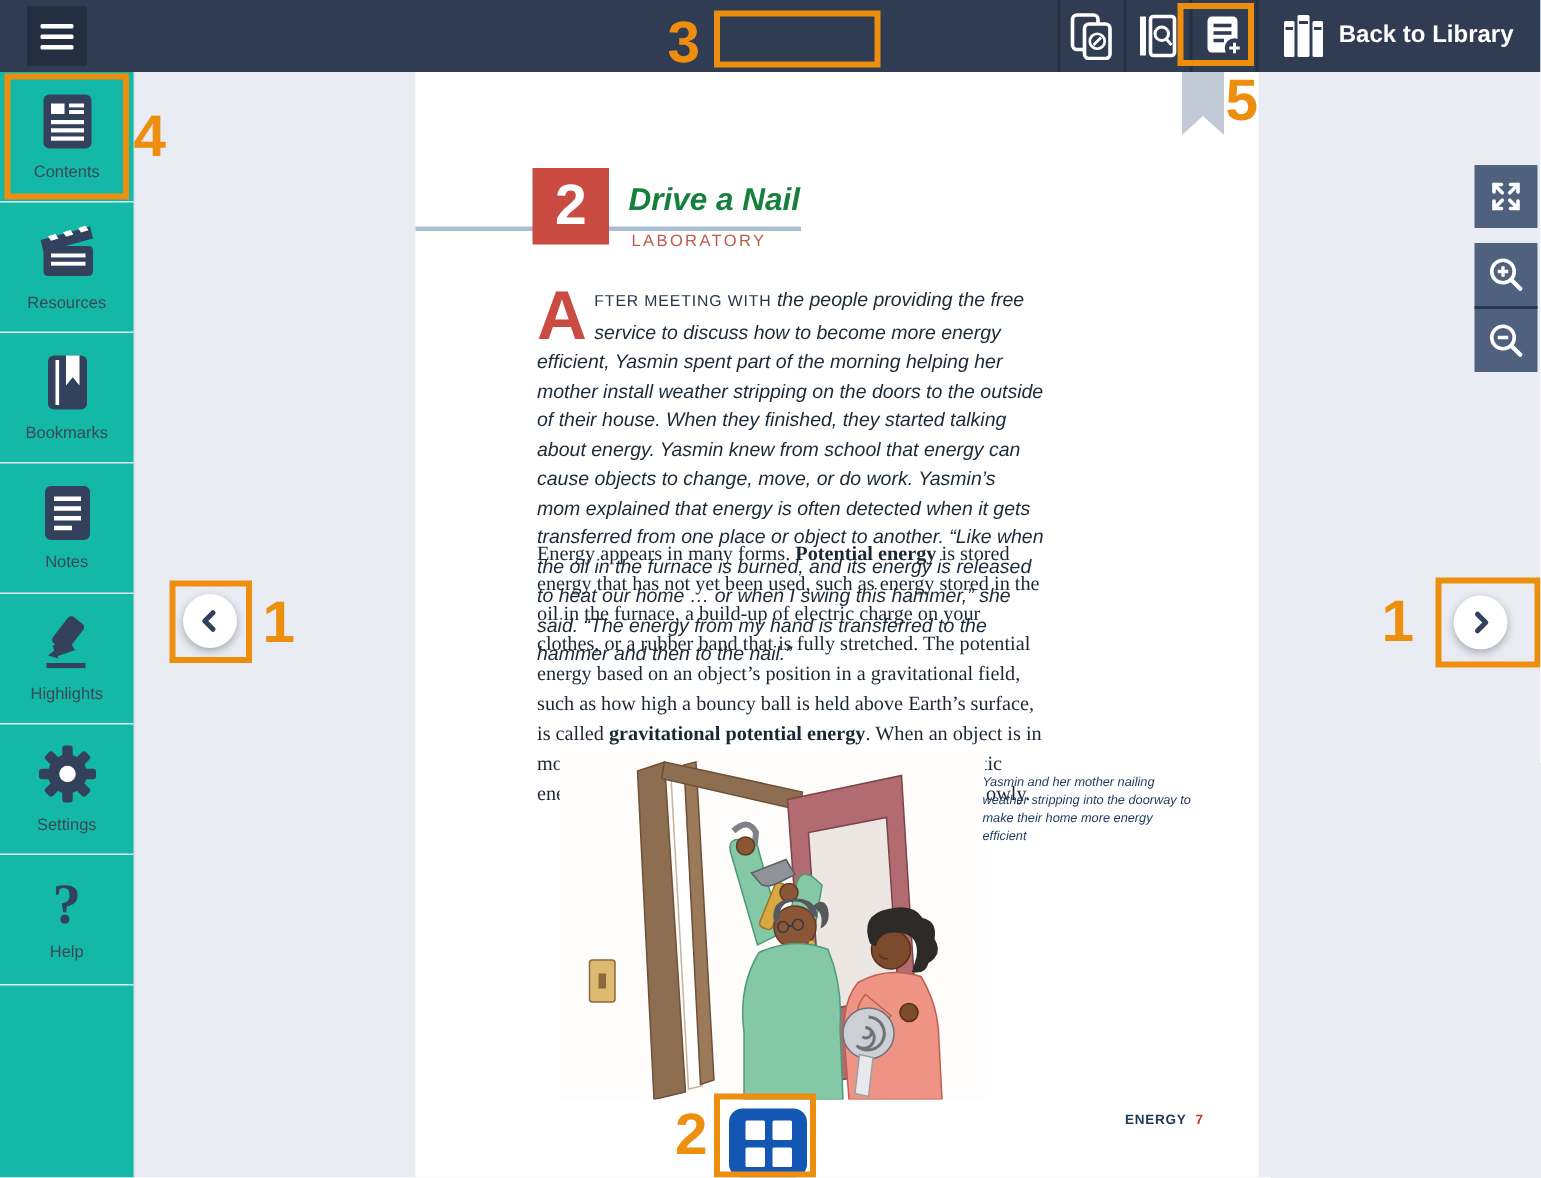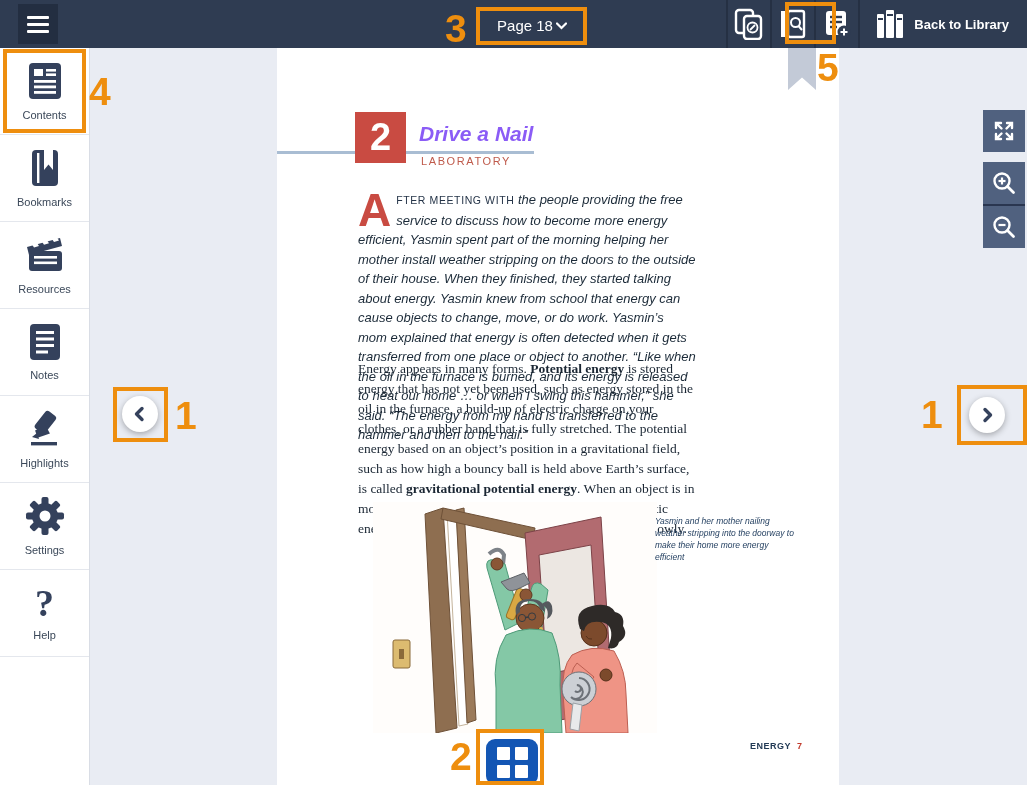--- a/index.html
+++ b/index.html
@@ -8,39 +8,39 @@
 
   
   .topbar { position:absolute; left:0; top:0; width:1027px; height:48px; background:#2f3c52; z-index:5; }
   .hamburger { position:absolute; left:18px; top:4px; width:40px; height:40px; background:#232e41;
                display:flex; flex-direction:column; justify-content:center; align-items:center; gap:4px; cursor:pointer; }
   .hamburger .bar { width:22px; height:3px; background:#fff; border-radius:1px; }
   .page-selector { position:absolute; left:481px; top:9px; width:102px; height:33px; display:flex;
                    align-items:center; justify-content:center; gap:3px; color:#fff; font-size:15px; cursor:pointer; }
   .tb-icons { position:absolute; right:0; top:0; height:48px; display:flex; align-items:stretch; }
   .tb-btn { width:44px; display:flex; align-items:center; justify-content:center; cursor:pointer; border-left:2px solid #253043; }
-  .tb-lib { display:flex; align-items:center; gap:10px; padding:0 18px 0 16px; color:#fff; font-size:13px;
+  .tb-lib { display:flex; align-items:center; gap:10px; padding:0 18px 0 16px; color:#fff; font-size:16px;
             font-weight:bold; cursor:pointer; border-left:2px solid #253043; }
 
   
-  .sidebar { position:absolute; left:0; top:48px; width:90px; height:737px; background:#ffffff;
+  .sidebar { position:absolute; left:0; top:48px; width:90px; height:737px; background:#14b8a6;
              border-right:1px solid #d9dde5; z-index:4; }
   .side-item { height:87px; display:flex; flex-direction:column; align-items:center; justify-content:center;
                gap:8px; border-bottom:1px solid #e4e7ed; cursor:pointer; }
   .side-item .lbl { font-size:11px; color:#3b4859; }
   .help-q { font-size:38px; font-weight:bold; color:#34415c; line-height:36px; font-family:"Liberation Serif",serif; }
 
   
   .page { position:absolute; left:277px; top:48px; width:562px; height:737px; background:#fff; z-index:1; }
   .bookmark { position:absolute; left:511px; top:0; width:28px; height:42px; background:#c3cad7;
               clip-path:polygon(0 0,100% 0,100% 100%,50% 70%,0 100%); cursor:pointer; }
   .rule { position:absolute; left:0; top:103px; width:257px; height:3px; background:#a9bdd3; }
   .chap-num { position:absolute; left:78px; top:64px; width:51px; height:51px; background:#c94b42; color:#fff;
               font-size:38px; font-weight:bold; display:flex; align-items:center; justify-content:center; }
-  .chap-title { position:absolute; left:142px; top:74px; font-size:21px; font-weight:bold; font-style:italic; color:#8b5cf6; }
+  .chap-title { position:absolute; left:142px; top:74px; font-size:21px; font-weight:bold; font-style:italic; color:#15803d; }
   .chap-sub { position:absolute; left:144px; top:107px; font-size:11px; font-weight:normal; letter-spacing:1.6px; color:#bf5a4b; }
   .para1 { position:absolute; left:81px; top:142px; width:338px; font-size:13px; line-height:19.5px;
            font-style:italic; color:#1b2a38; }
   .dropcap { float:left; font-style:normal; font-weight:bold; color:#c94b42; font-size:46px; line-height:38px;
              margin:1px 5px 0 0; }
   .leadin { font-style:normal; font-weight:normal; font-size:10.5px; letter-spacing:0.6px; color:#253448; }
   .para2 { position:absolute; left:81px; top:311px; width:338px; font-family:"Liberation Serif",serif;
            font-size:13.5px; line-height:20px; color:#1a2633; }
   .para2 .b { font-weight:bold; }
   .illus { position:absolute; left:96px; top:454px; width:284px; height:231px; }
@@ -76,26 +76,20 @@
 
 <div id="app">
 
   <div class="topbar">
     <div class="hamburger">
       <span class="bar"></span>
       <span class="bar"></span>
       <span class="bar"></span>
     </div>
 
-    <div class="page-selector">
-      <span>Page 18</span>
-      <svg width="11" height="8" viewBox="0 0 11 8">
-        <polyline points="1,1.5 5.5,6 10,1.5" fill="none" stroke="#fff" stroke-width="2.2" stroke-linecap="round"></polyline>
-      </svg>
-    </div>
 
     <div class="tb-icons">
       <div class="tb-btn">
         <svg width="32" height="32" viewBox="0 0 32 32">
           <rect x="3" y="2" width="17" height="23" rx="3" fill="none" stroke="#fff" stroke-width="2.4"></rect>
           <rect x="11" y="8" width="17" height="23" rx="3" fill="#2f3c52" stroke="#fff" stroke-width="2.4"></rect>
           <circle cx="19.5" cy="19.5" r="5" fill="none" stroke="#fff" stroke-width="1.8"></circle>
           <line x1="17" y1="22" x2="22" y2="17" stroke="#fff" stroke-width="1.8"></line>
         </svg>
       </div>
@@ -141,39 +135,39 @@
         <rect x="19" y="8" width="10" height="2.6" fill="#fff"></rect>
         <rect x="19" y="12.4" width="10" height="2.6" fill="#fff"></rect>
         <rect x="7" y="19" width="22" height="2.8" fill="#fff"></rect>
         <rect x="7" y="24.5" width="22" height="2.8" fill="#fff"></rect>
         <rect x="7" y="30" width="22" height="2.8" fill="#fff"></rect>
       </svg>
       <span class="lbl">Contents</span>
     </div>
 
     <div class="side-item">
-      <svg width="32" height="40" viewBox="0 0 32 40">
-        <rect x="3" y="2" width="26" height="36" rx="4" fill="#34415c"></rect>
-        <rect x="8" y="5" width="2.4" height="30" fill="#fff"></rect>
-        <polygon points="15,2 24,2 24,22 19.5,16.5 15,22" fill="#fff"></polygon>
-      </svg>
-      <span class="lbl">Bookmarks</span>
-    </div>
-
-    <div class="side-item">
       <svg width="42" height="40" viewBox="0 0 42 40">
         <polygon points="3,12 36,3 38,11 5,20" fill="#34415c"></polygon>
         <rect x="5" y="16" width="33" height="20" rx="3" fill="#34415c"></rect>
         <rect x="10" y="21" width="23" height="2.6" fill="#fff"></rect>
         <rect x="10" y="26.5" width="23" height="2.6" fill="#fff"></rect>
         <polygon points="8,9.5 13,8 15,11 10,12.5" fill="#fff"></polygon>
         <polygon points="18,6.8 23,5.3 25,8.3 20,9.8" fill="#fff"></polygon>
         <polygon points="28,4 33,2.5 35,5.5 30,7" fill="#fff"></polygon>
       </svg>
       <span class="lbl">Resources</span>
+    </div>
+
+    <div class="side-item">
+      <svg width="32" height="40" viewBox="0 0 32 40">
+        <rect x="3" y="2" width="26" height="36" rx="4" fill="#34415c"></rect>
+        <rect x="8" y="5" width="2.4" height="30" fill="#fff"></rect>
+        <polygon points="15,2 24,2 24,22 19.5,16.5 15,22" fill="#fff"></polygon>
+      </svg>
+      <span class="lbl">Bookmarks</span>
     </div>
 
     <div class="side-item">
       <svg width="36" height="38" viewBox="0 0 36 38">
         <rect x="3" y="1" width="30" height="36" rx="4" fill="#34415c"></rect>
         <rect x="9" y="8" width="18" height="3" fill="#fff"></rect>
         <rect x="9" y="14.5" width="18" height="3" fill="#fff"></rect>
         <rect x="9" y="21" width="18" height="3" fill="#fff"></rect>
         <rect x="9" y="27.5" width="12" height="3" fill="#fff"></rect>
       </svg>

